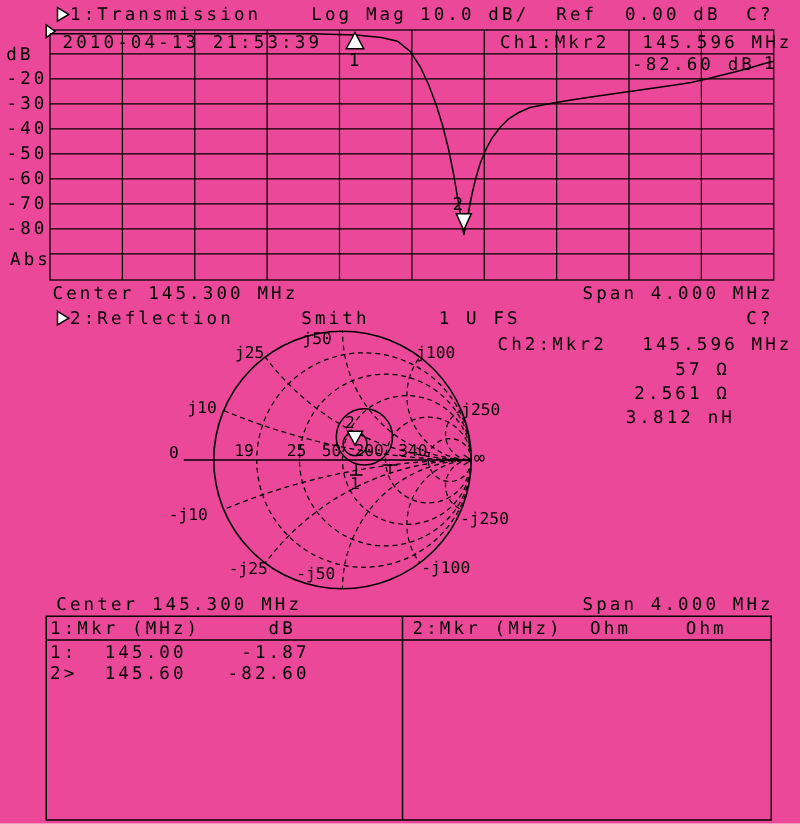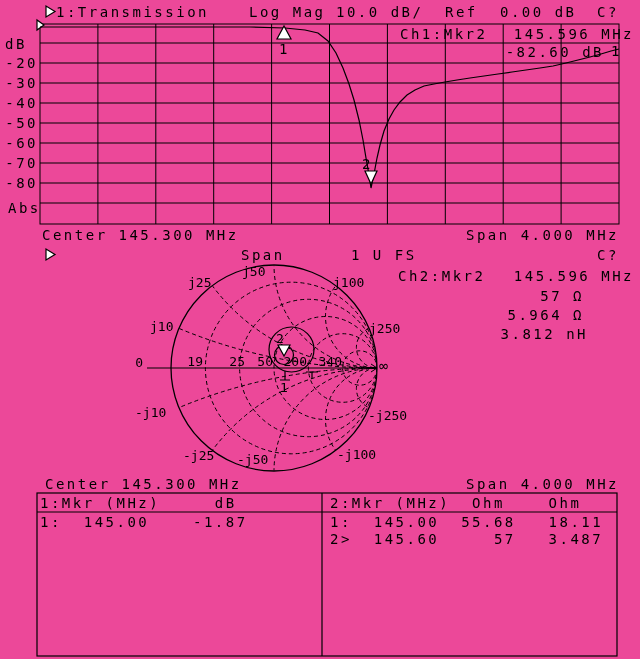--- a/index.html
+++ b/index.html
@@ -81,48 +81,50 @@
     </g>
   </svg>
 
   <span class="t" style="left:56px;top:5px">1:Transmission</span>
   <span class="t" style="left:249px;top:5px">Log Mag</span>
   <span class="t" style="left:336px;top:5px">10.0 dB/</span>
   <span class="t" style="left:445px;top:5px">Ref</span>
   <span class="t" style="left:500px;top:5px">0.00 dB</span>
   <span class="t" style="left:597px;top:5px">C?</span>
 
+  <span class="t" style="left:50px;top:27px">2010-04-13 21:53:39</span>
   <span class="t" style="left:400px;top:27px">Ch1:Mkr2</span>
   <span class="t" style="right:6px;top:27px">145.596 MHz</span>
   <span class="t" style="right:36px;top:45px">-82.60 dB</span>
   <span class="t" style="left:611px;top:44px">1</span>
   <span class="t" style="left:279px;top:42px">1</span>
   <span class="t" style="left:362px;top:157px">2</span>
 
   <span class="t" style="left:5px;top:37px">dB</span>
   <span class="t" style="right:602px;top:56px">-20</span>
   <span class="t" style="right:602px;top:76px">-30</span>
   <span class="t" style="right:602px;top:96px">-40</span>
   <span class="t" style="right:602px;top:116px">-50</span>
   <span class="t" style="right:602px;top:136px">-60</span>
   <span class="t" style="right:602px;top:156px">-70</span>
   <span class="t" style="right:602px;top:176px">-80</span>
   <span class="t" style="left:8px;top:201px">Abs</span>
 
   <span class="t" style="left:42px;top:228px">Center 145.300 MHz</span>
   <span class="t" style="right:21px;top:228px">Span 4.000 MHz</span>
 
-  <span class="t" style="left:241px;top:248px">Span</span>
+  <span class="t" style="left:56px;top:248px">2:Reflection</span>
+  <span class="t" style="left:241px;top:248px">Smith</span>
   <span class="t" style="left:351px;top:248px">1 U FS</span>
   <span class="t" style="left:597px;top:248px">C?</span>
 
   <span class="t" style="left:398px;top:269px">Ch2:Mkr2</span>
   <span class="t" style="right:6px;top:269px">145.596 MHz</span>
   <span class="t" style="right:56px;top:289px">57 Ω</span>
-  <span class="t" style="right:56px;top:308px">5.964 Ω</span>
+  <span class="t" style="right:56px;top:308px">2.561 Ω</span>
   <span class="t" style="right:52px;top:327px">3.812 nH</span>
 
   <span class="s" style="left:188px;top:276px">j25</span>
   <span class="s" style="left:242px;top:265px">j50</span>
   <span class="s" style="left:333px;top:276px">j100</span>
   <span class="s" style="left:150px;top:320px">j10</span>
   <span class="s" style="left:369px;top:322px">j250</span>
   <span class="s" style="right:497px;top:356px">0</span>
   <span class="s" style="right:437px;top:355px">19</span>
   <span class="s" style="right:395px;top:355px">25</span>
@@ -136,17 +138,16 @@
   <span class="s" style="left:337px;top:448px">-j100</span>
   <span class="s" style="left:368px;top:409px">-j250</span>
   <span class="s" style="left:276px;top:332px">2</span>
   <span class="s" style="left:280px;top:381px">1</span>
 
   <span class="t" style="left:45px;top:477px">Center 145.300 MHz</span>
   <span class="t" style="right:21px;top:477px">Span 4.000 MHz</span>
 
   <span class="t" style="left:40px;top:496px">1:Mkr (MHz)     dB</span>
   <span class="t" style="left:40px;top:515px">1:  145.00    -1.87</span>
+  <span class="t" style="left:40px;top:532px">2&gt;  145.60   -82.60</span>
   <span class="t" style="left:330px;top:496px">2:Mkr (MHz)  Ohm    Ohm</span>
-  <span class="t" style="left:330px;top:515px">1:  145.00  55.68   18.11</span>
-  <span class="t" style="left:330px;top:532px">2&gt;  145.60     57   3.487</span>
 
 </div>
 
 </body></html>

